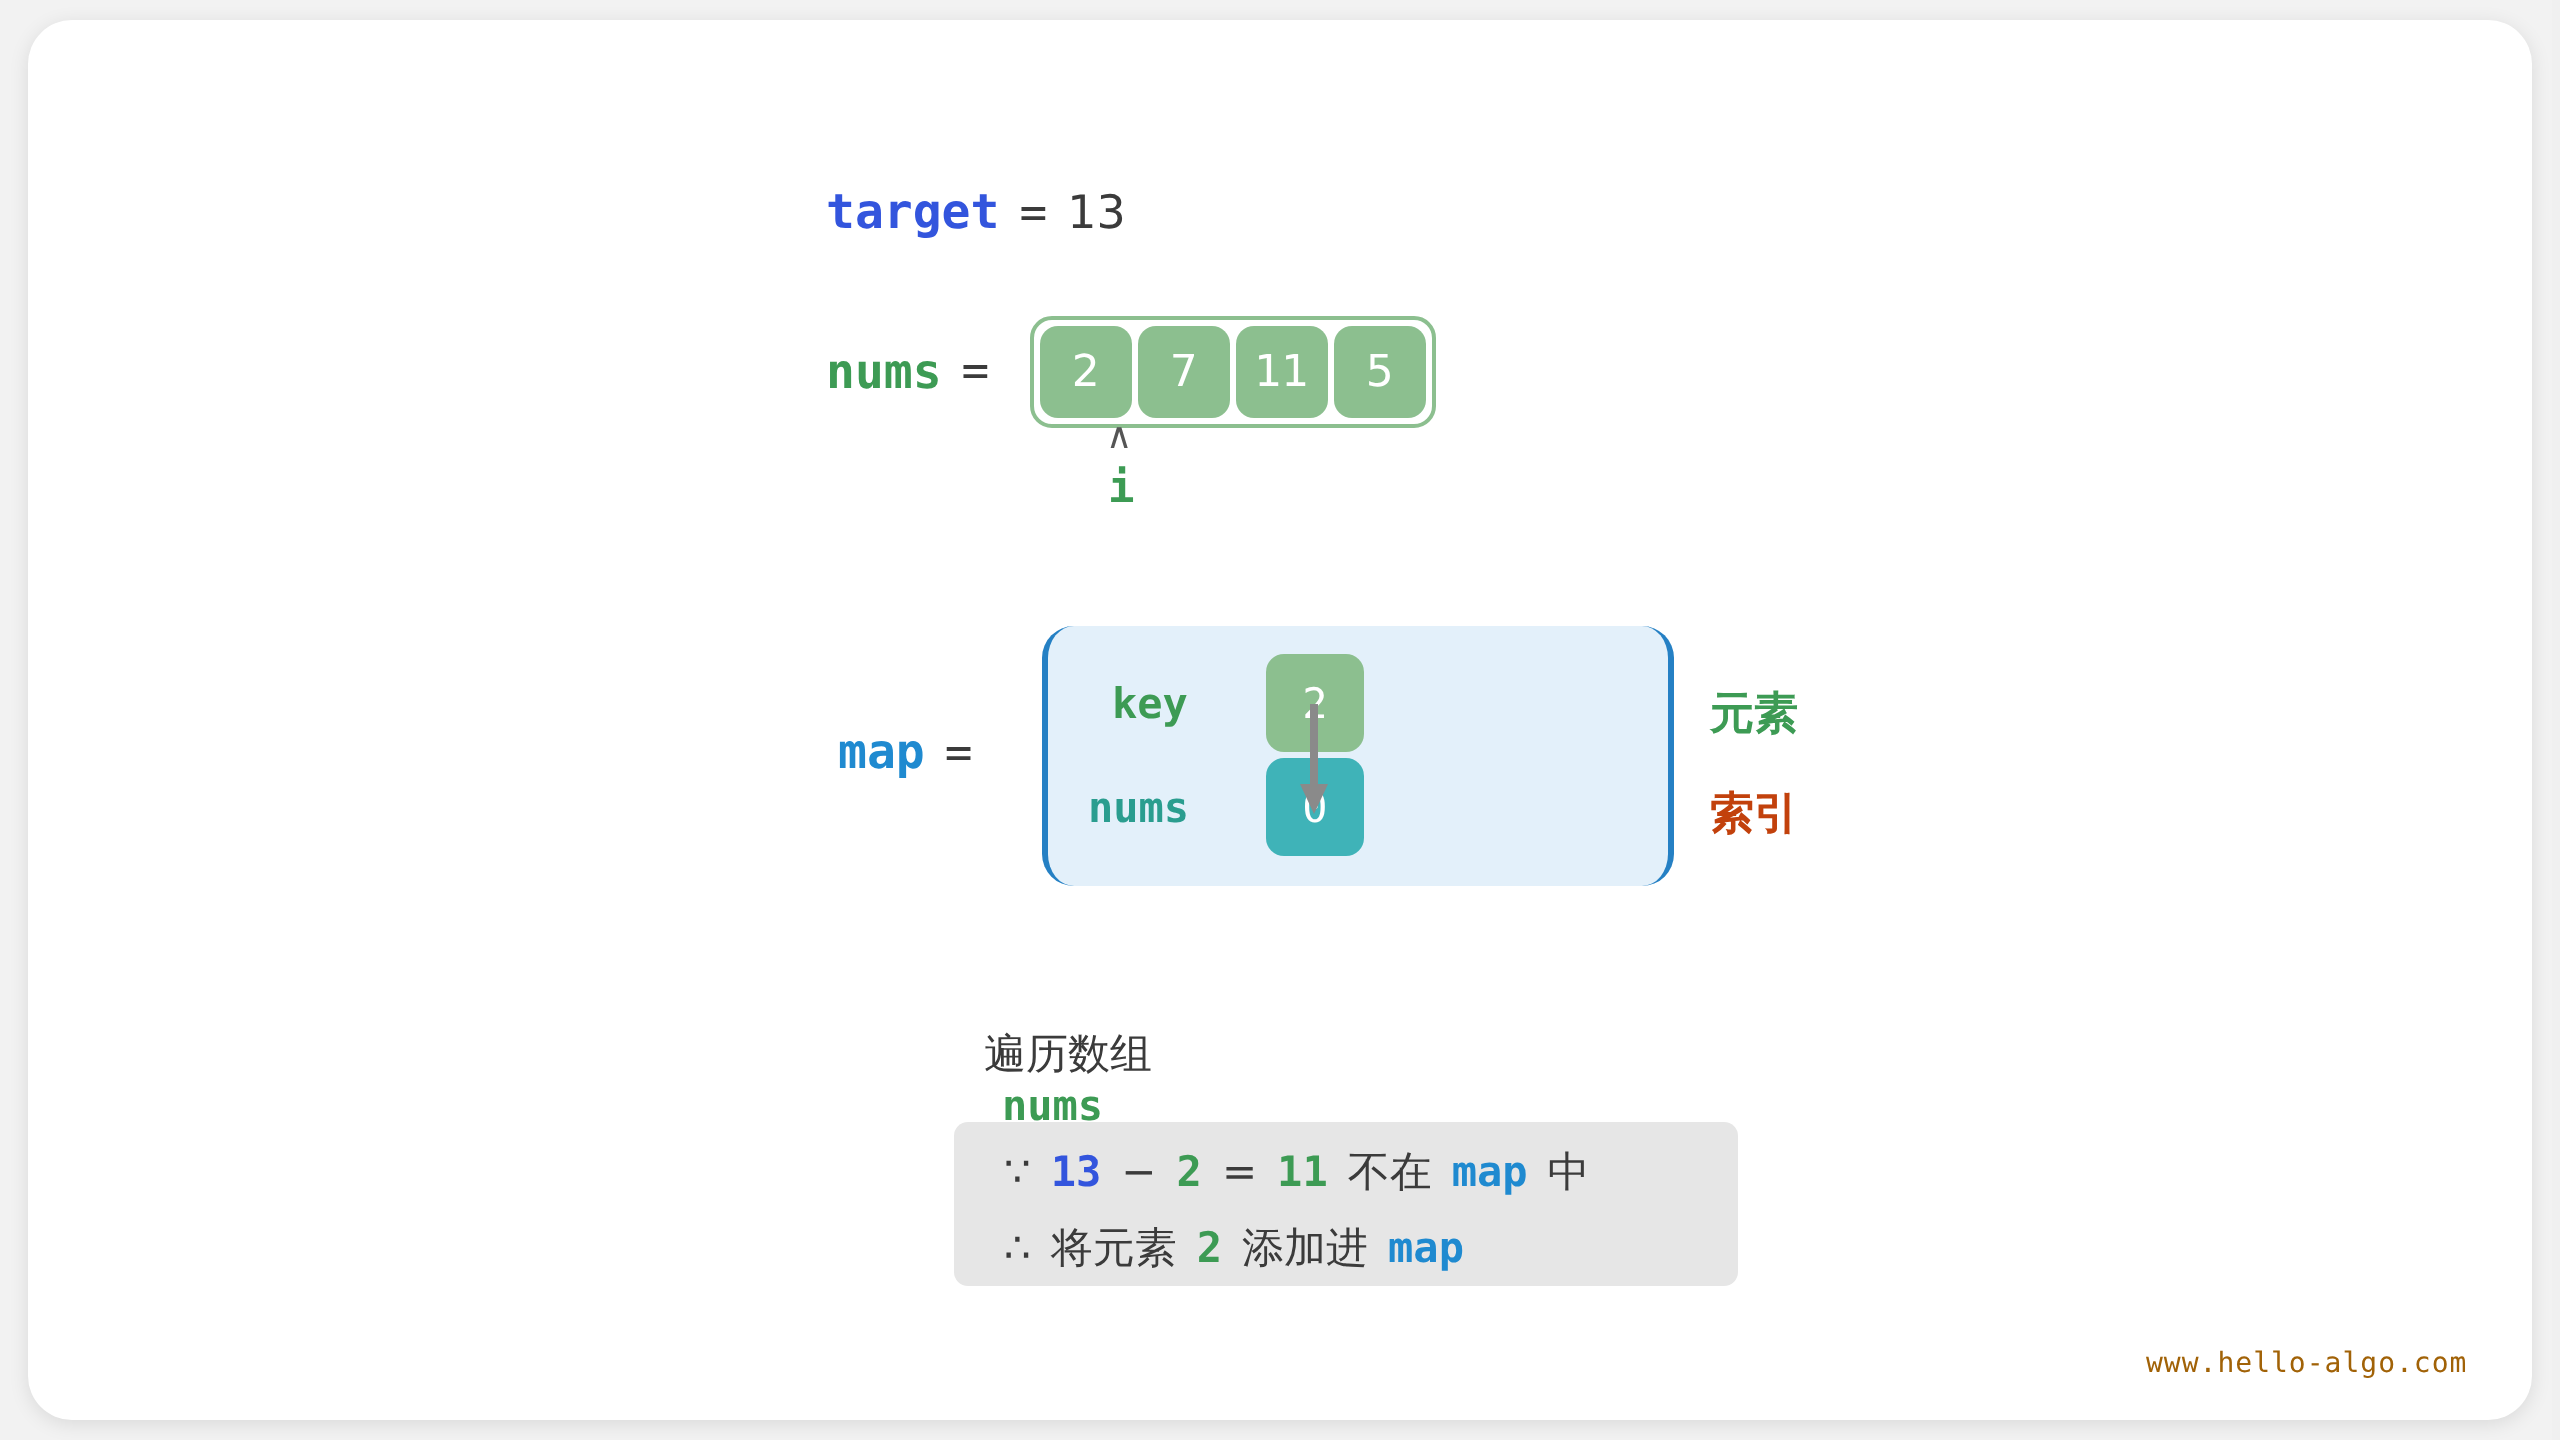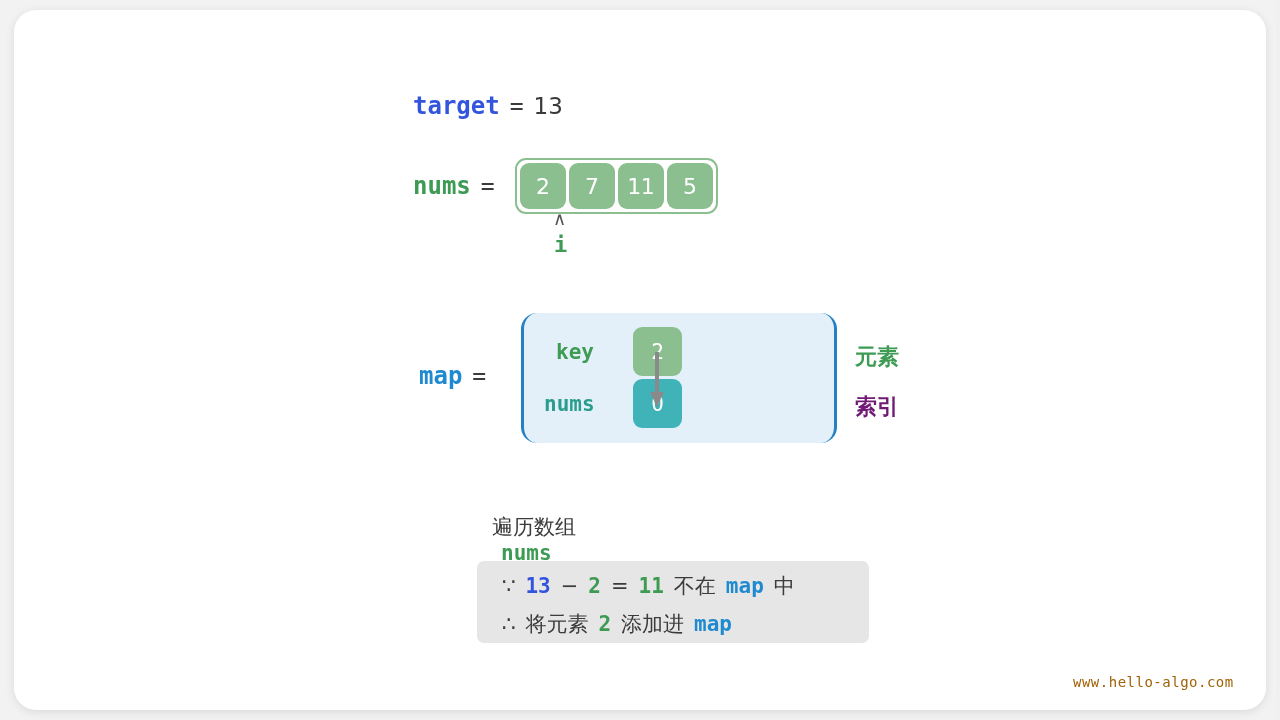--- a/index.html
+++ b/index.html
@@ -173,21 +173,21 @@
   }
 
   .side-label {
     position: absolute;
     font-family: "DejaVu Sans", sans-serif;
     font-weight: bold;
     font-size: 22px;
     text-align: right;
   }
   .side-elem { left: 855px; top: 342px; color: #3d9b54; }
-  .side-index { left: 855px; top: 392px; color: #701a75; font-family: Liberation Serif, serif; }
+  .side-index { left: 855px; top: 392px; color: #c2410c; font-family: Liberation Serif, serif; }
 
   
   .caption {
     position: absolute;
     left: 492px;
     top: 513px;
     font-family: "DejaVu Sans", sans-serif;
     font-size: 21px;
     color: #3b3b3b;
     white-space: pre;

